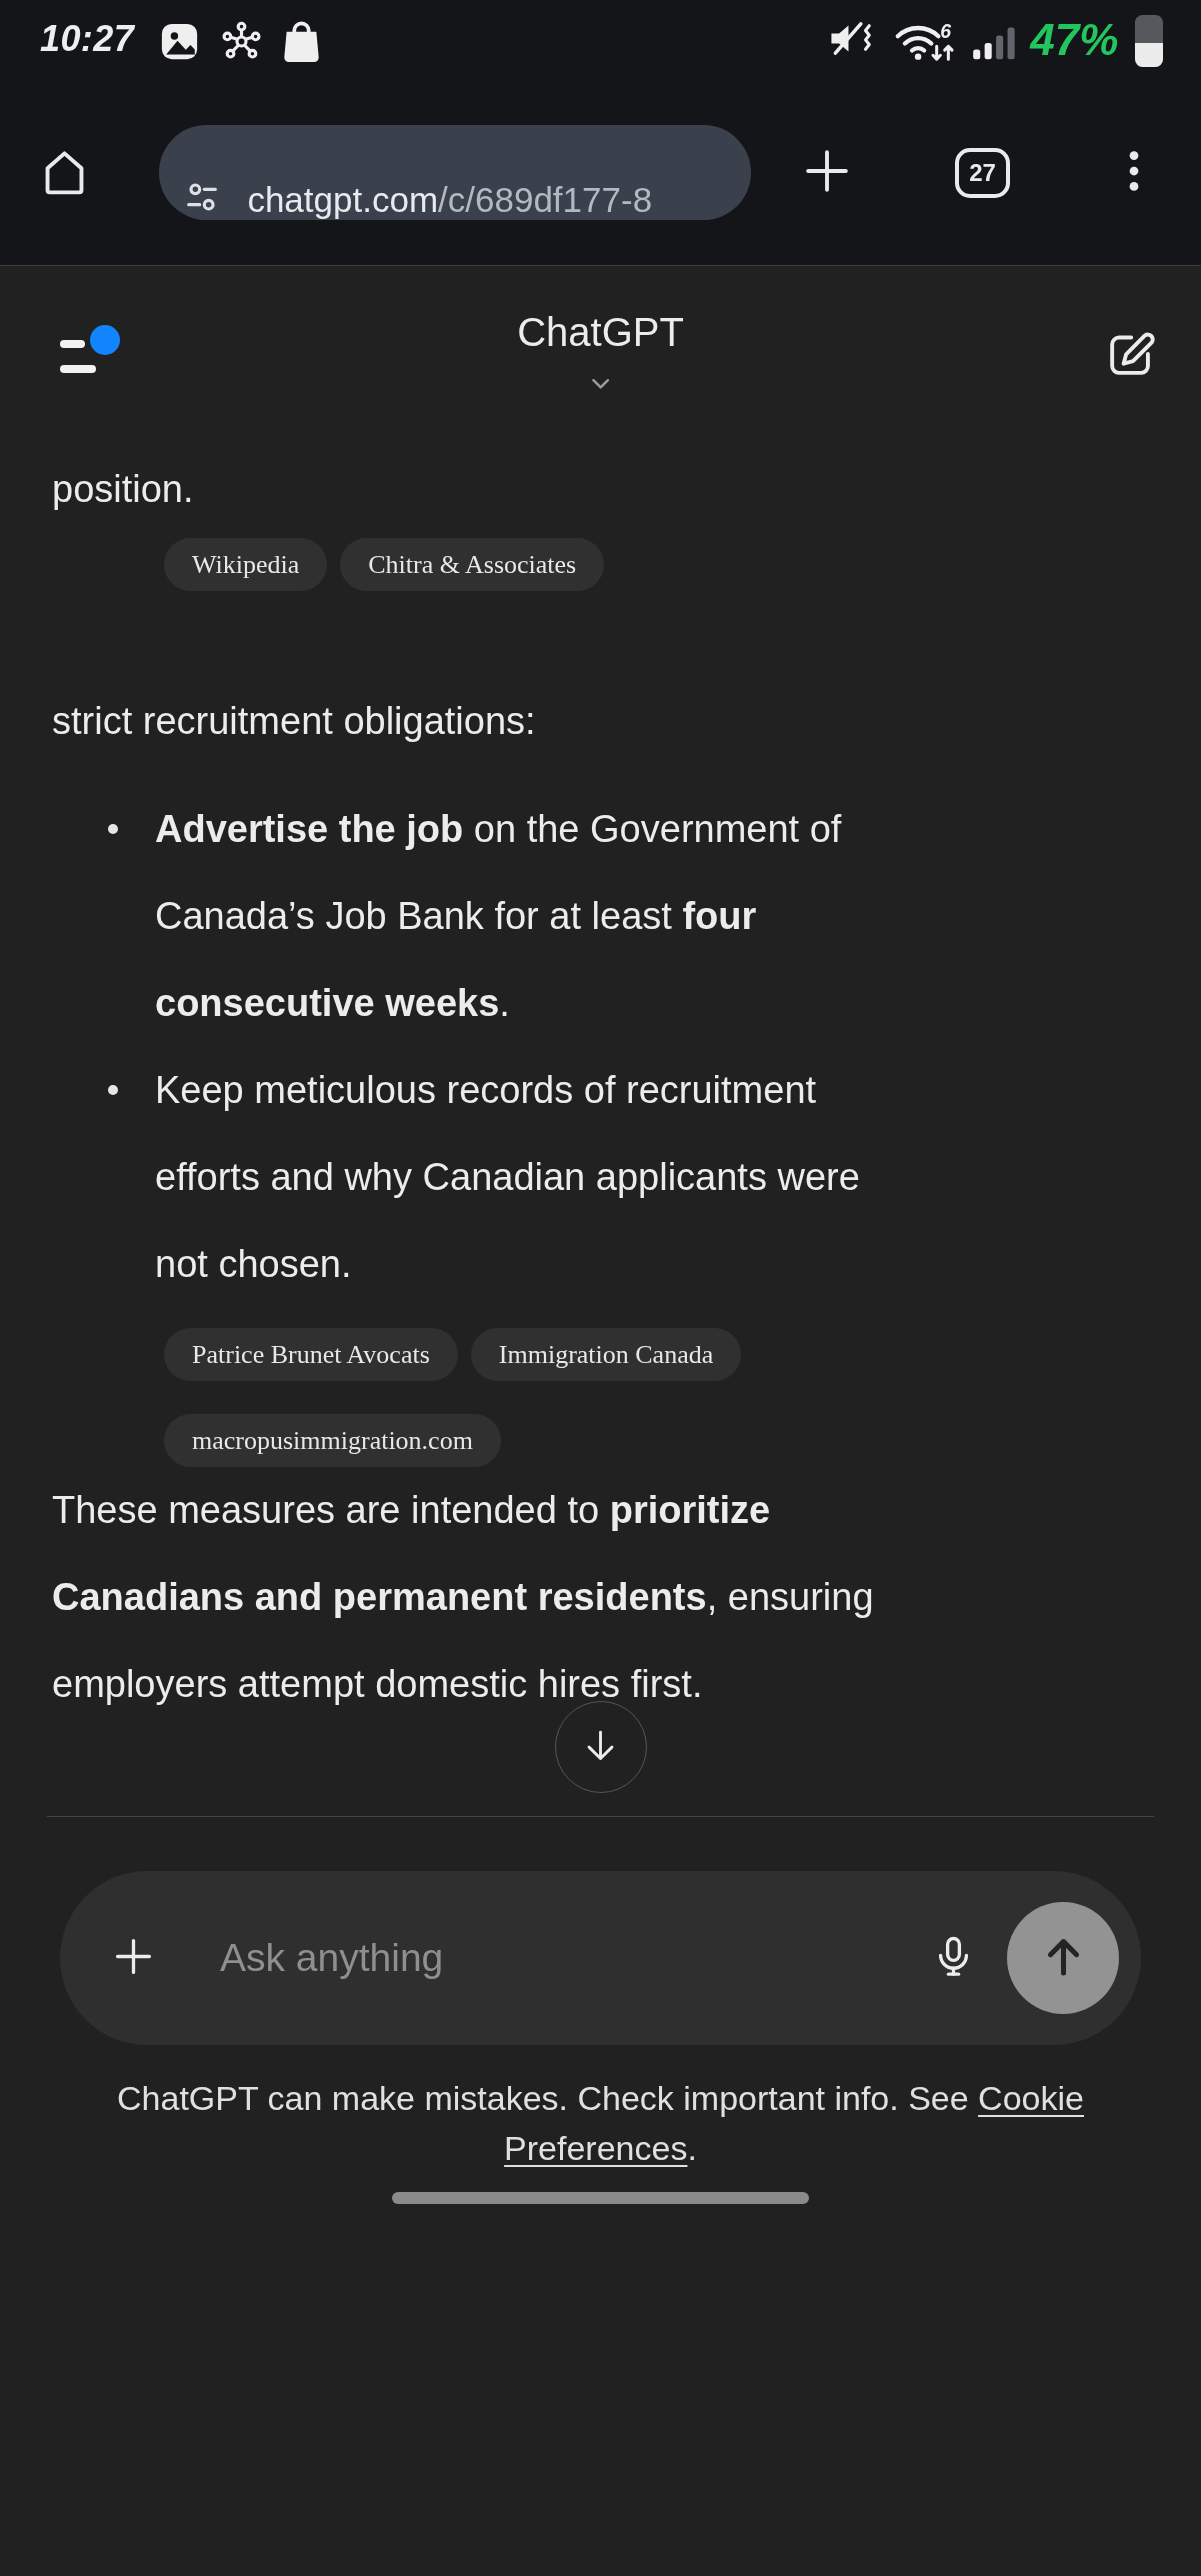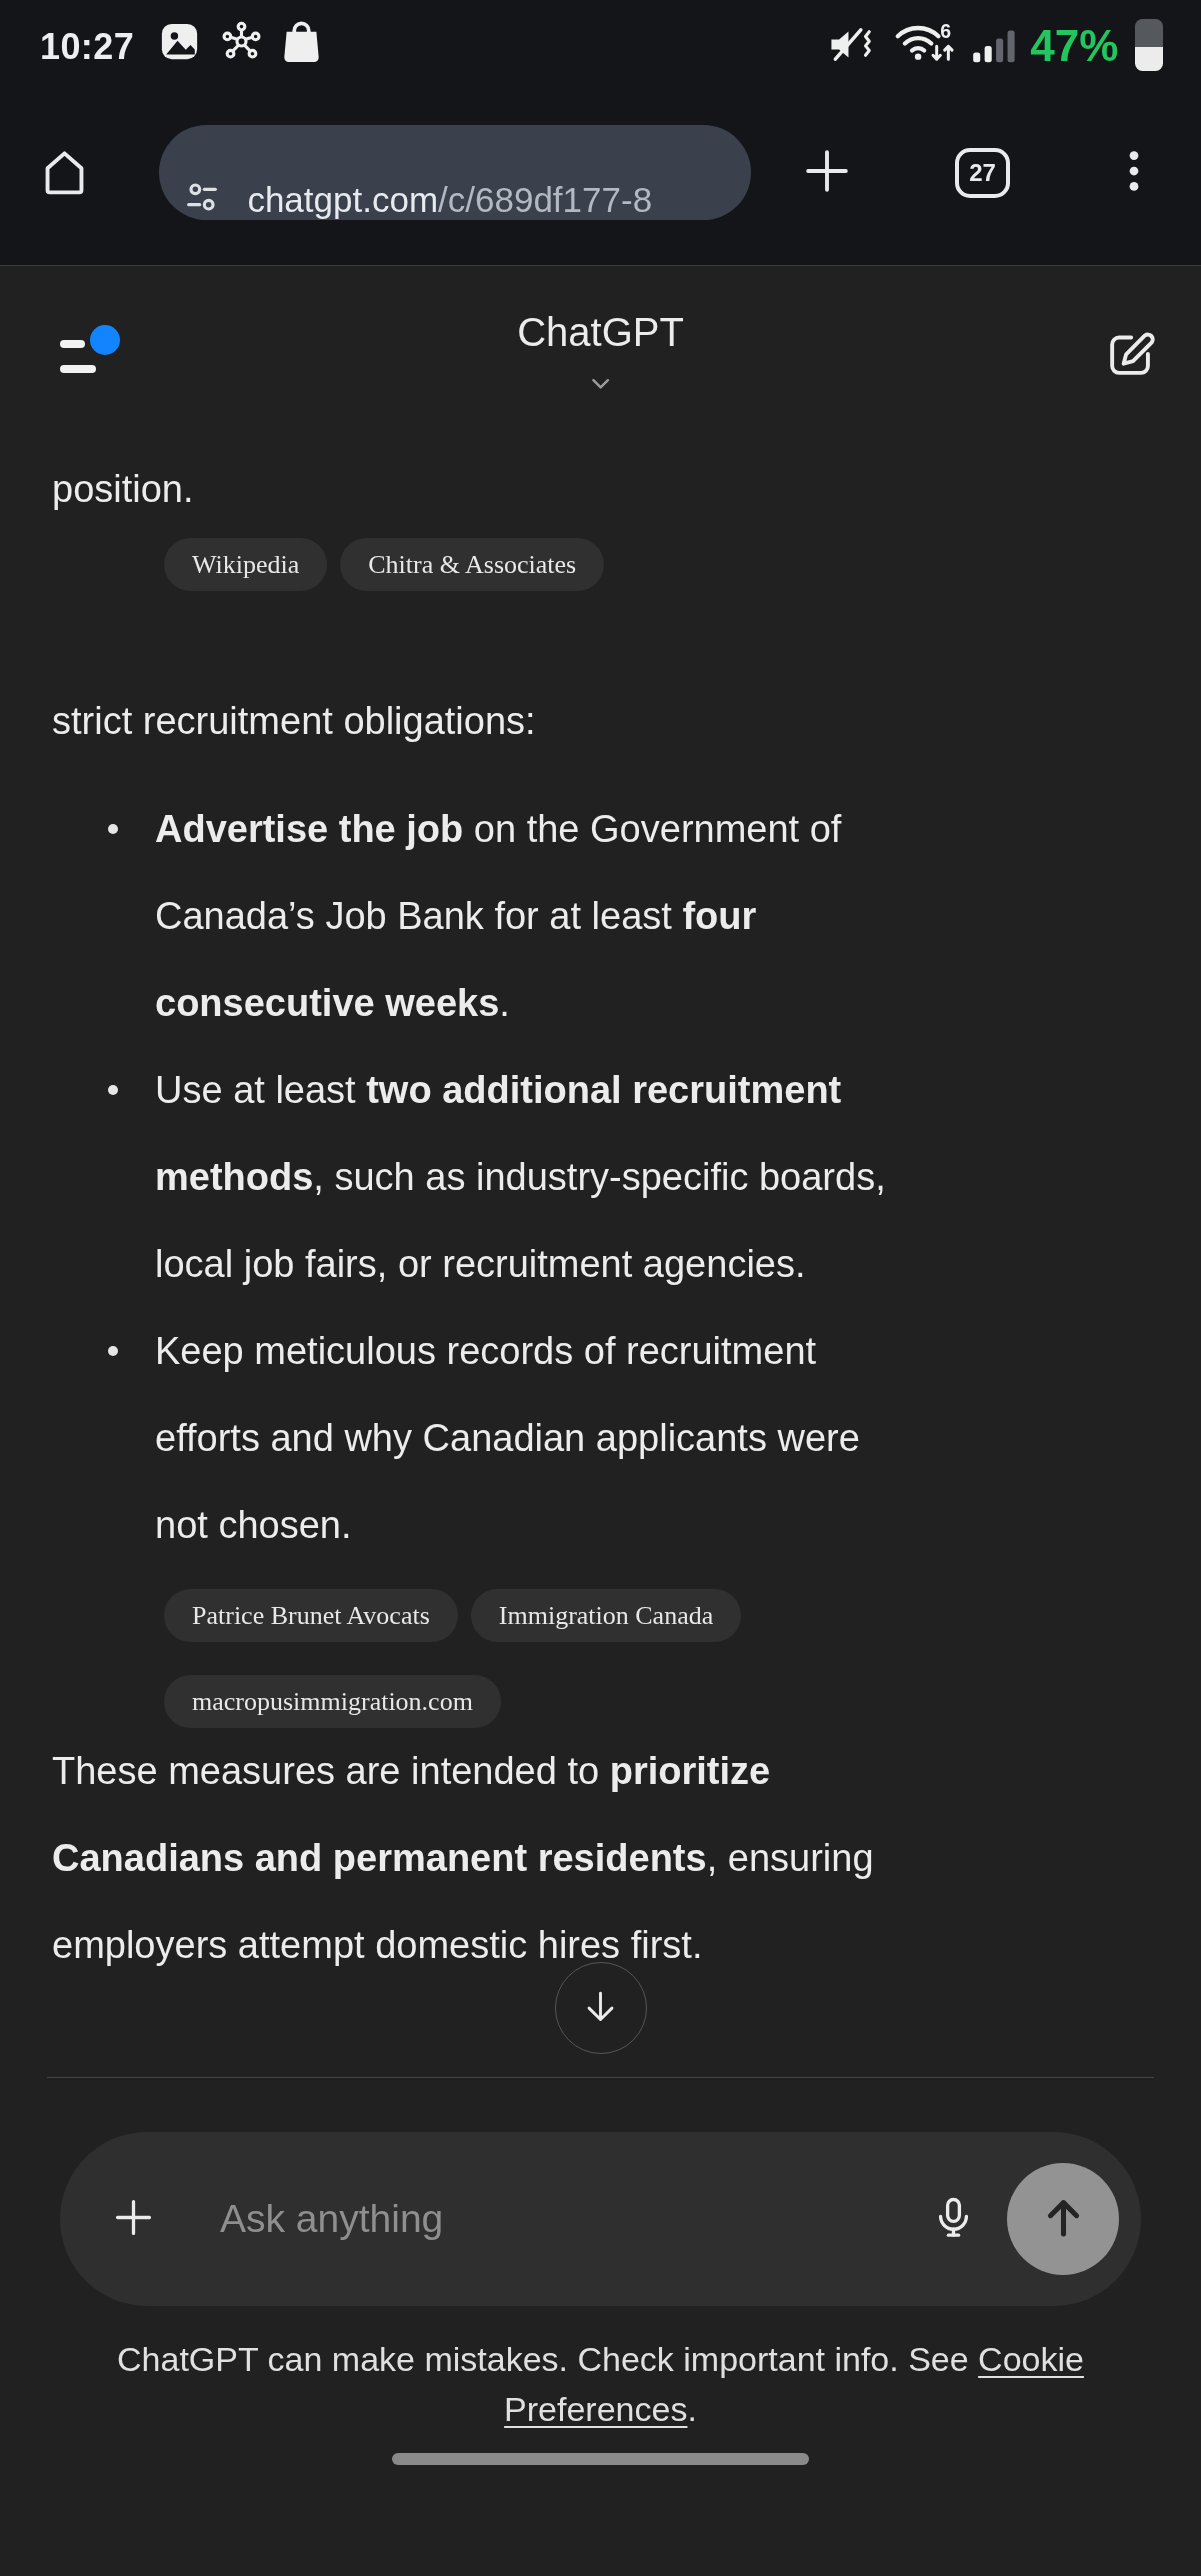--- a/index.html
+++ b/index.html
@@ -5,21 +5,21 @@
   html,body{margin:0;padding:0;background:#000;}
   .screen{
     position:relative;width:1201px;height:2576px;overflow:hidden;
     background:#212121;
     font-family:"Liberation Sans","DejaVu Sans",sans-serif;
     color:#ececec;
   }
   
   .chrome{background:#141519;}
   .status-bar{height:75px;display:flex;align-items:center;justify-content:space-between;padding:5px 38px 0 40px;}
-  .sb-left,.sb-right{display:flex;align-items:flex-end;}
+  .sb-left,.sb-right{display:flex;align-items:flex-start;font-style:italic;}
   .sb-left{gap:15px;}
   .sb-right{gap:11.7px;}
   .sb-time{font-size:36px;font-weight:700;color:#eceff1;letter-spacing:0.4px;margin-right:6.7px;}
   .sb-batt-label{font-size:44px;font-weight:700;color:#22c55e;}
   .battery{width:28px;height:52px;border-radius:7.5px;margin-left:5px;
     background:linear-gradient(#55585d 0 53%, #ececec 53% 100%);}
   .addr-row{height:185px;display:flex;align-items:center;padding:0 42px 0 37px;}
   .home-btn{width:55px;height:55px;background:none;border:none;padding:0;cursor:pointer;}
   .url-pill{box-sizing:border-box;display:flex;align-items:flex-end;width:592px;height:95px;margin-left:67px;
     background:#3b414c;border-radius:48px;padding:0 20px 0 23.4px;overflow:hidden;}
@@ -217,21 +217,20 @@
 
       <div class="chips row1">
           <span class="chip">Wikipedia</span>
           <span class="chip">Chitra &amp; Associates</span>
         </div>
 
       <p class="para1"><br><span>strict recruitment obligations:</span></p>
 
       <ul class="bullets">
         <li><b>Advertise the job</b><span> on the Government of</span><br><span>Canada’s Job Bank for at least </span><b>four</b><br><b>consecutive weeks</b><span>.</span></li>
-        <li><span>Use at least </span><b>two additional recruitment</b><br><b>methods</b><span>, such as industry-specific boards,</span><br><span>local job fairs, or recruitment agencies.</span></li>
         <li><span>Keep meticulous records of recruitment</span><br><span>efforts and why Canadian applicants were</span><br><span>not chosen.</span></li>
       </ul>
 
       <div class="chips row2">
           <span class="chip">Patrice Brunet Avocats</span>
           <span class="chip">Immigration Canada</span>
         </div>
       <div class="chips row3">
           <span class="chip">macropusimmigration.com</span>
         </div>

